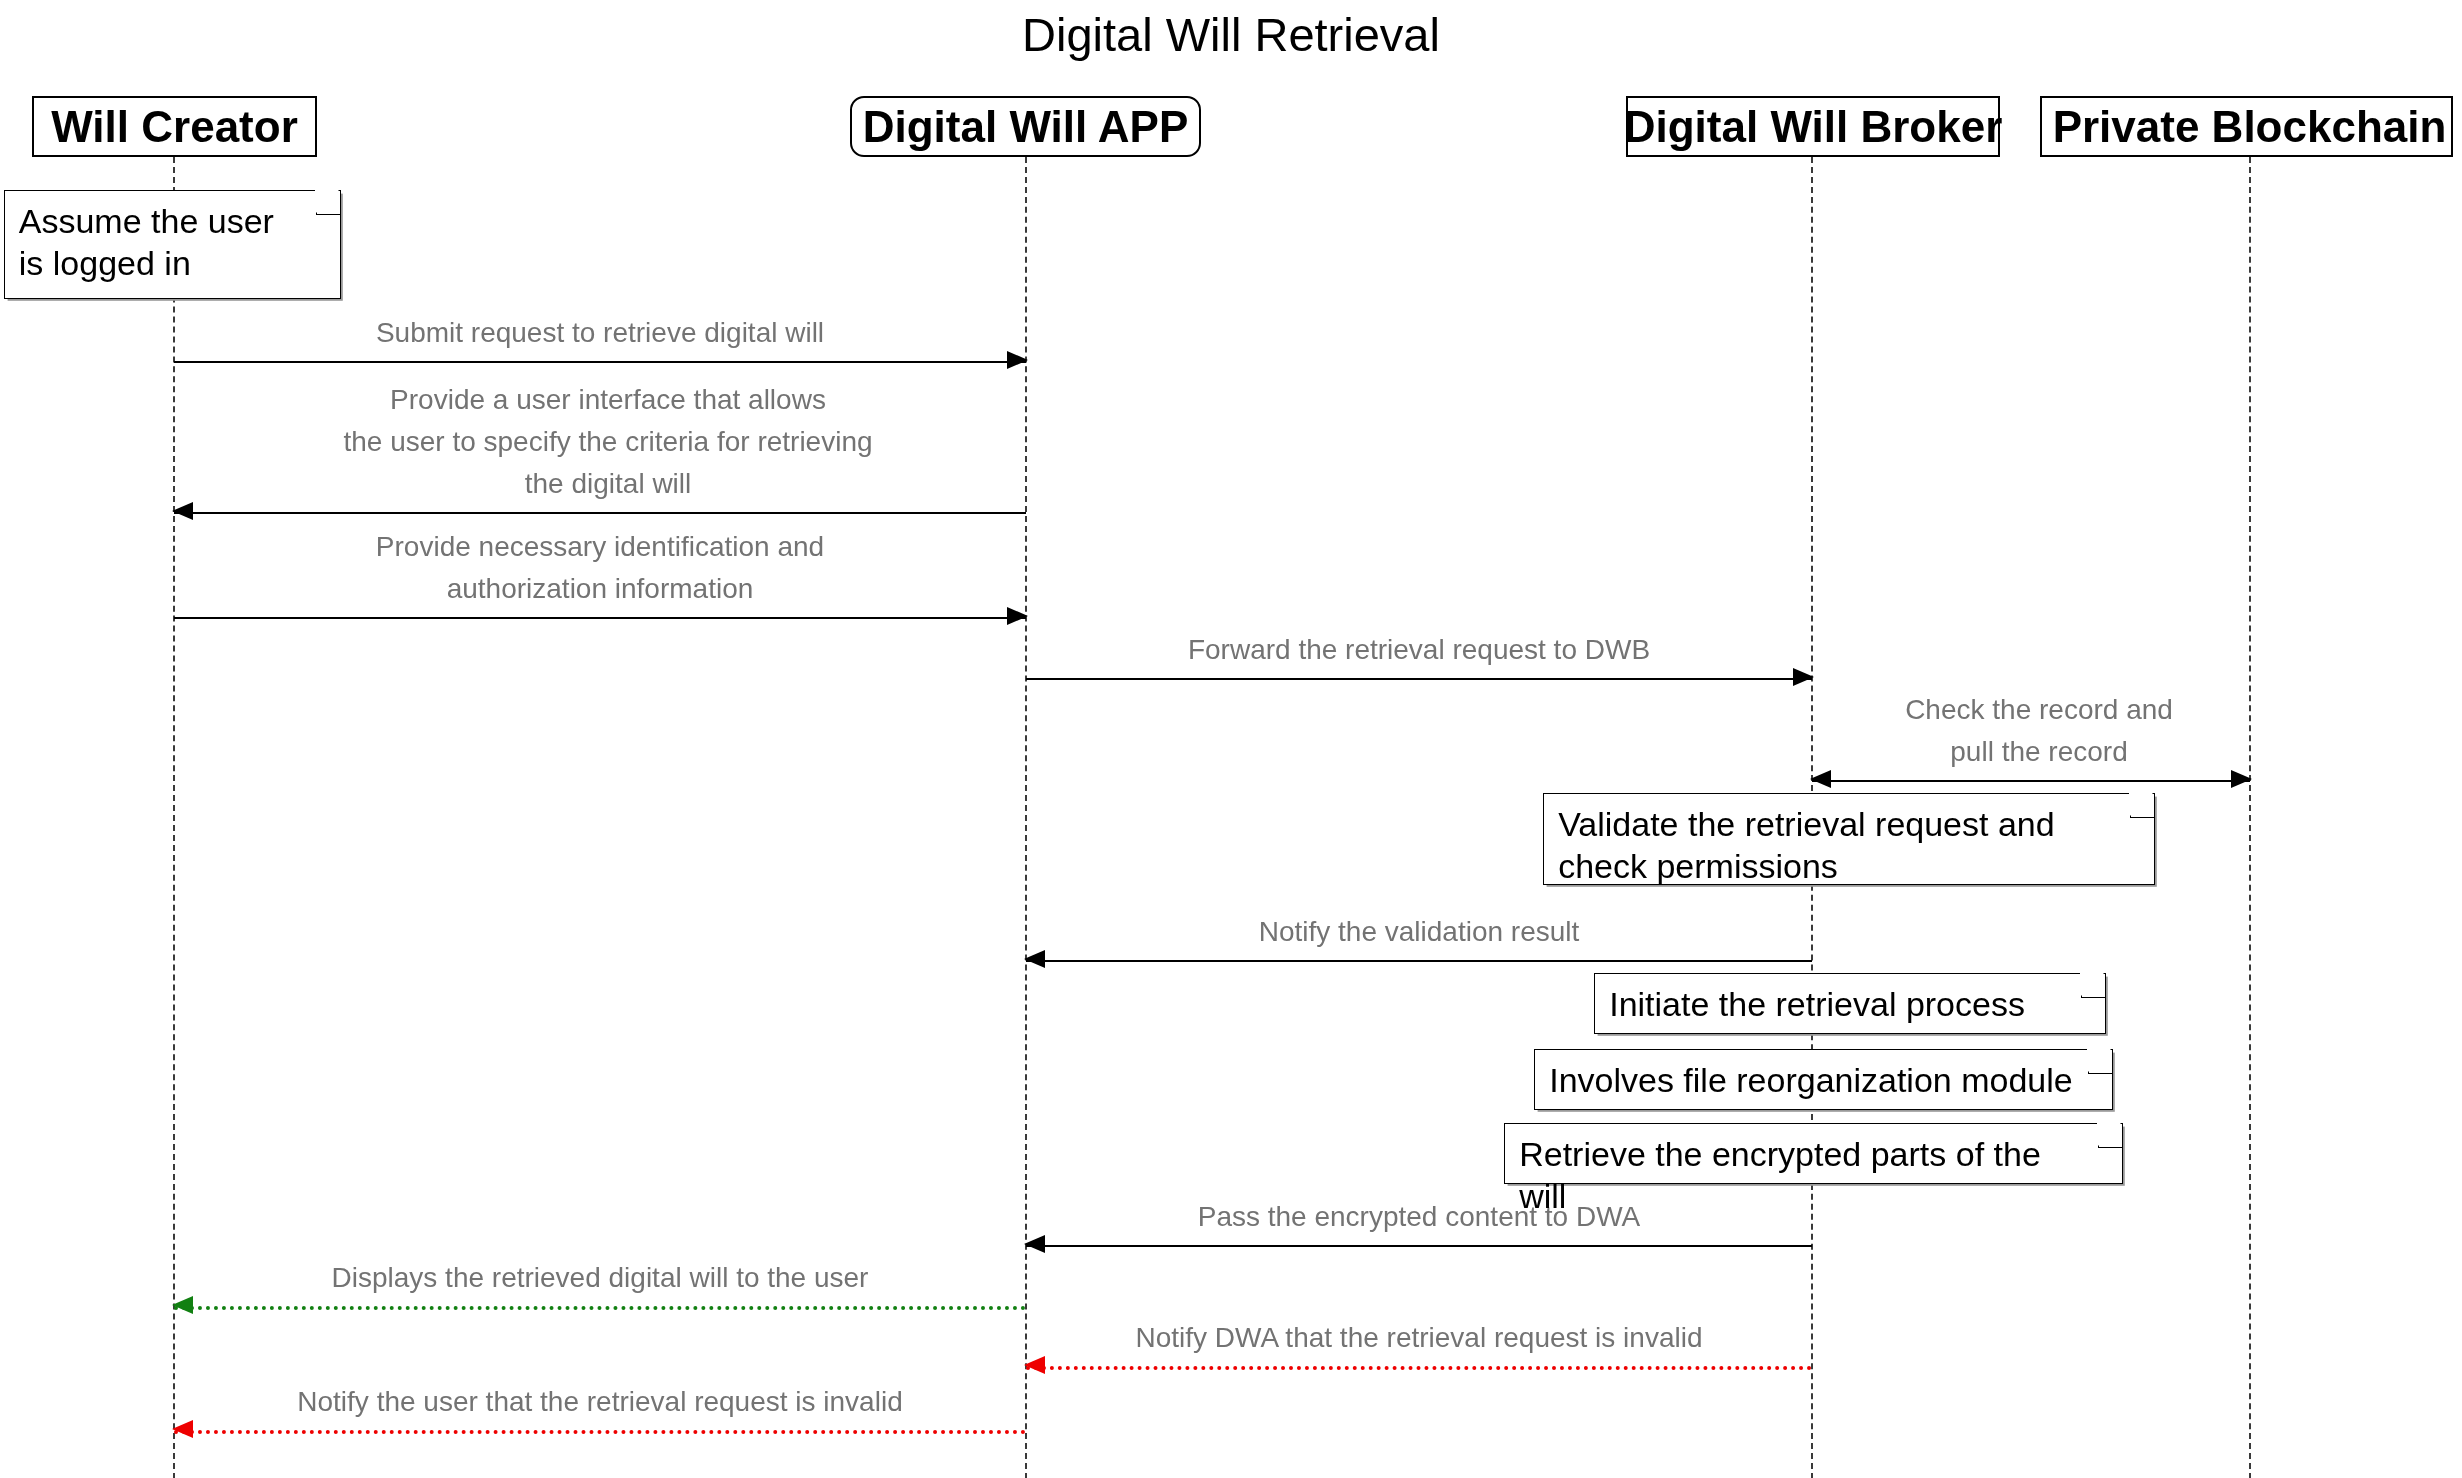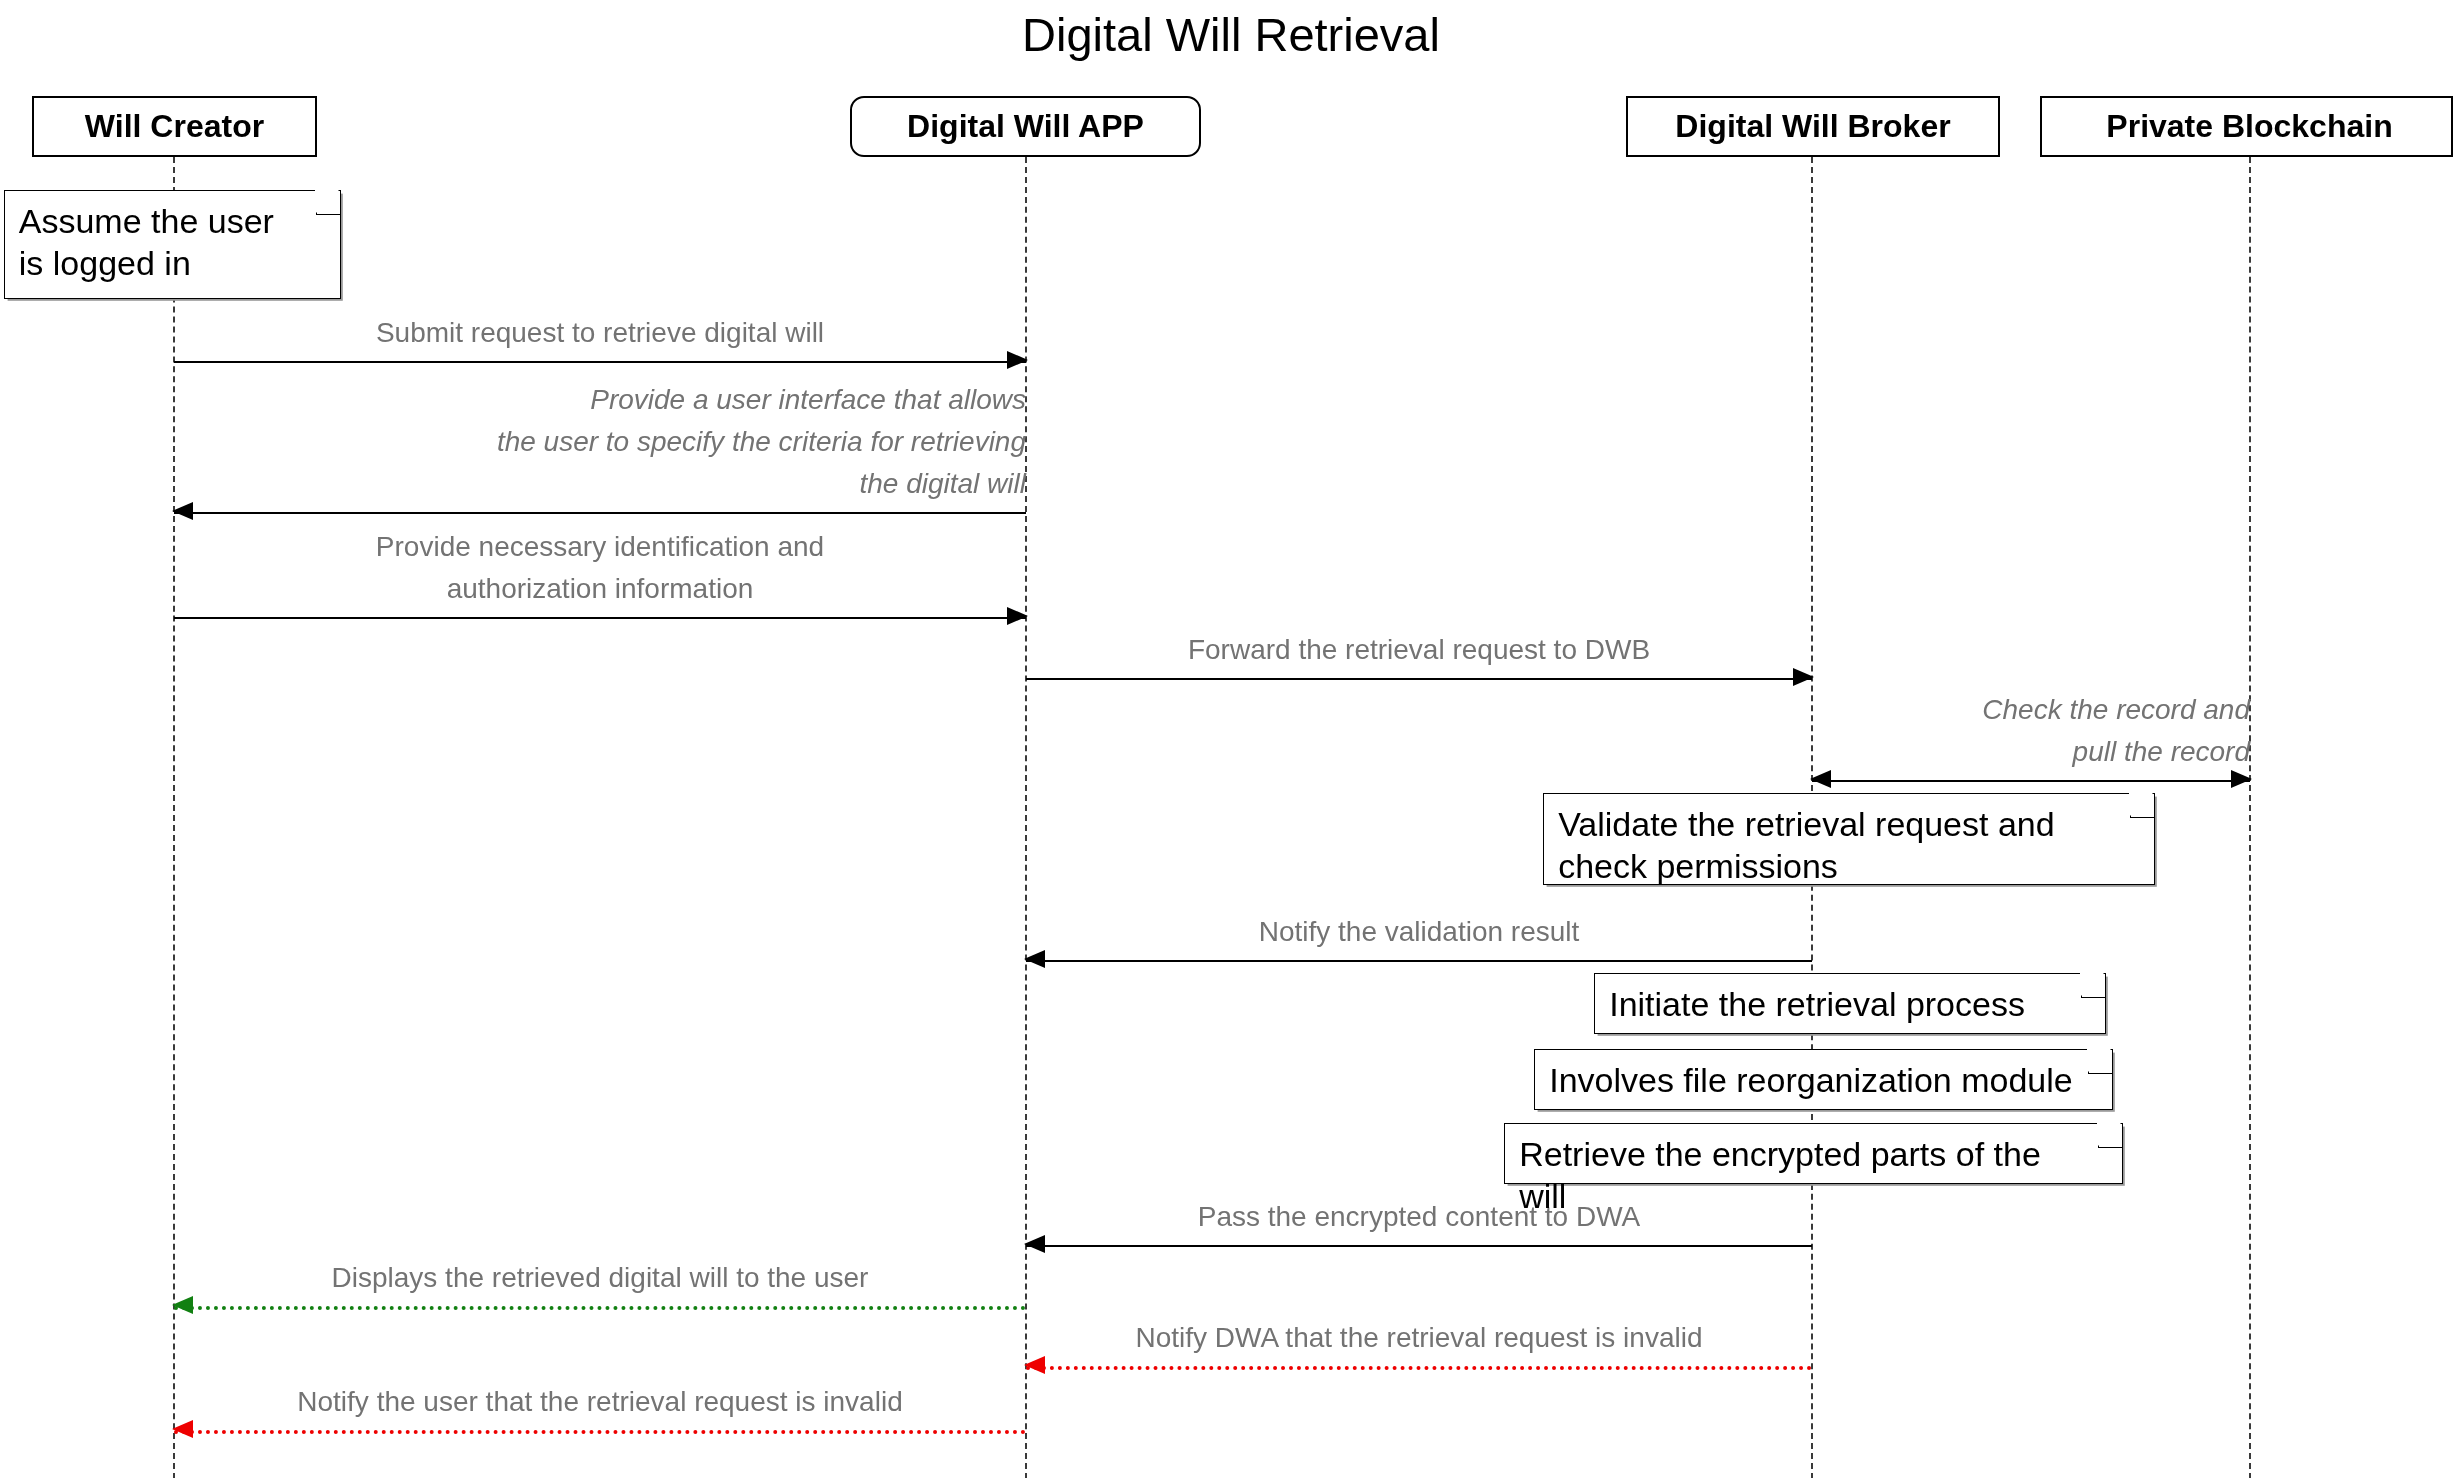--- a/index.html
+++ b/index.html
@@ -28,21 +28,21 @@
   
   .participant-box{
     position:absolute;
     box-sizing:border-box;
     border:2.7px solid #000000;
     background:#ffffff;
     display:flex;
     align-items:center;
     justify-content:center;
     font-weight:bold;
-    font-size:32px;
+    font-size:44px;
     white-space:nowrap;
     z-index:6;
   }
   
   .lifeline{
     position:absolute;
     width:0;
     border-left:2.7px dashed #3a3a3a;
     z-index:1;
   }
@@ -119,21 +119,21 @@
   .msg-label{
     position:absolute;
     bottom:7.1px;
     width:100%;
     text-align:center;
     font-size:28px;
     line-height:42px;
     white-space:pre-line;
     color:#737373;
   }
-  .msg-label.left-align{ text-align:right; padding-left:16px; box-sizing:border-box;font-style:italic; }
+  .msg-label.left-align{ text-align:center; padding-left:16px; box-sizing:border-box; }
 </style>
 </head>
 <body>
 
 <div id="canvas">
 
   <div id="diagram-title">Digital Will Retrieval</div>
 
   <div id="lifelines-layer">
       <div class="lifeline" style="left: 173px; top: 157px; height: 1322px;"></div>

